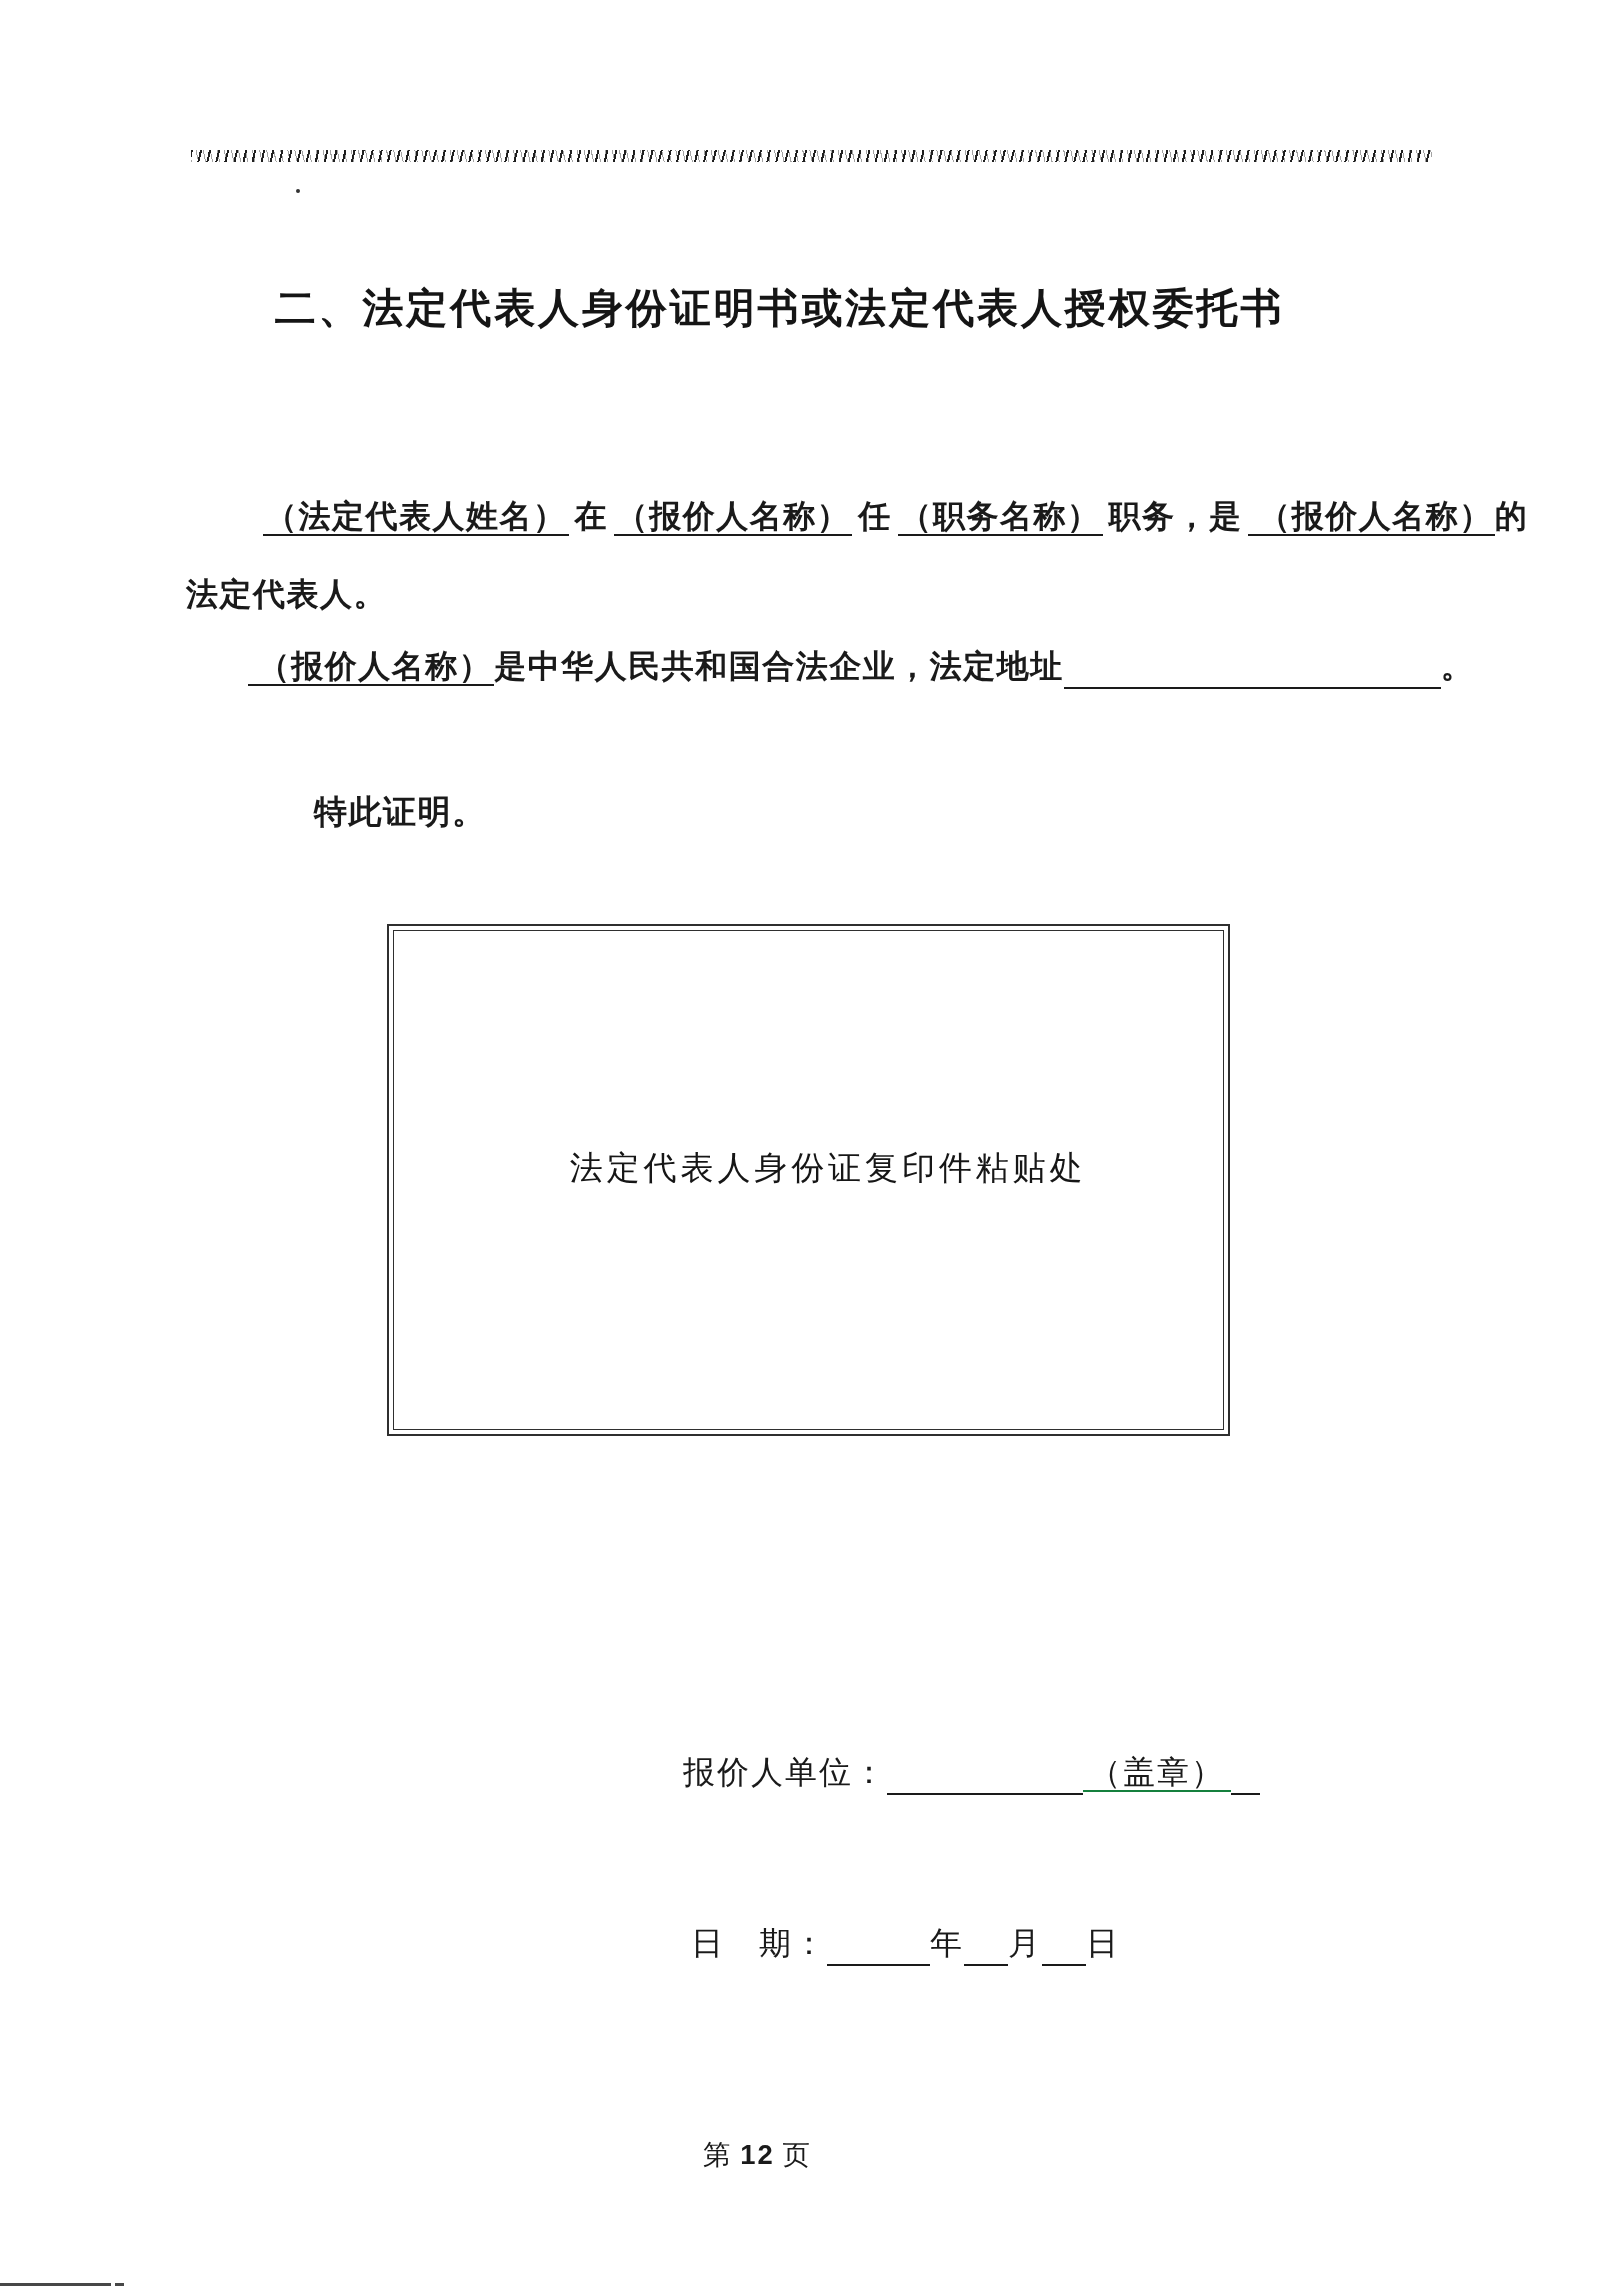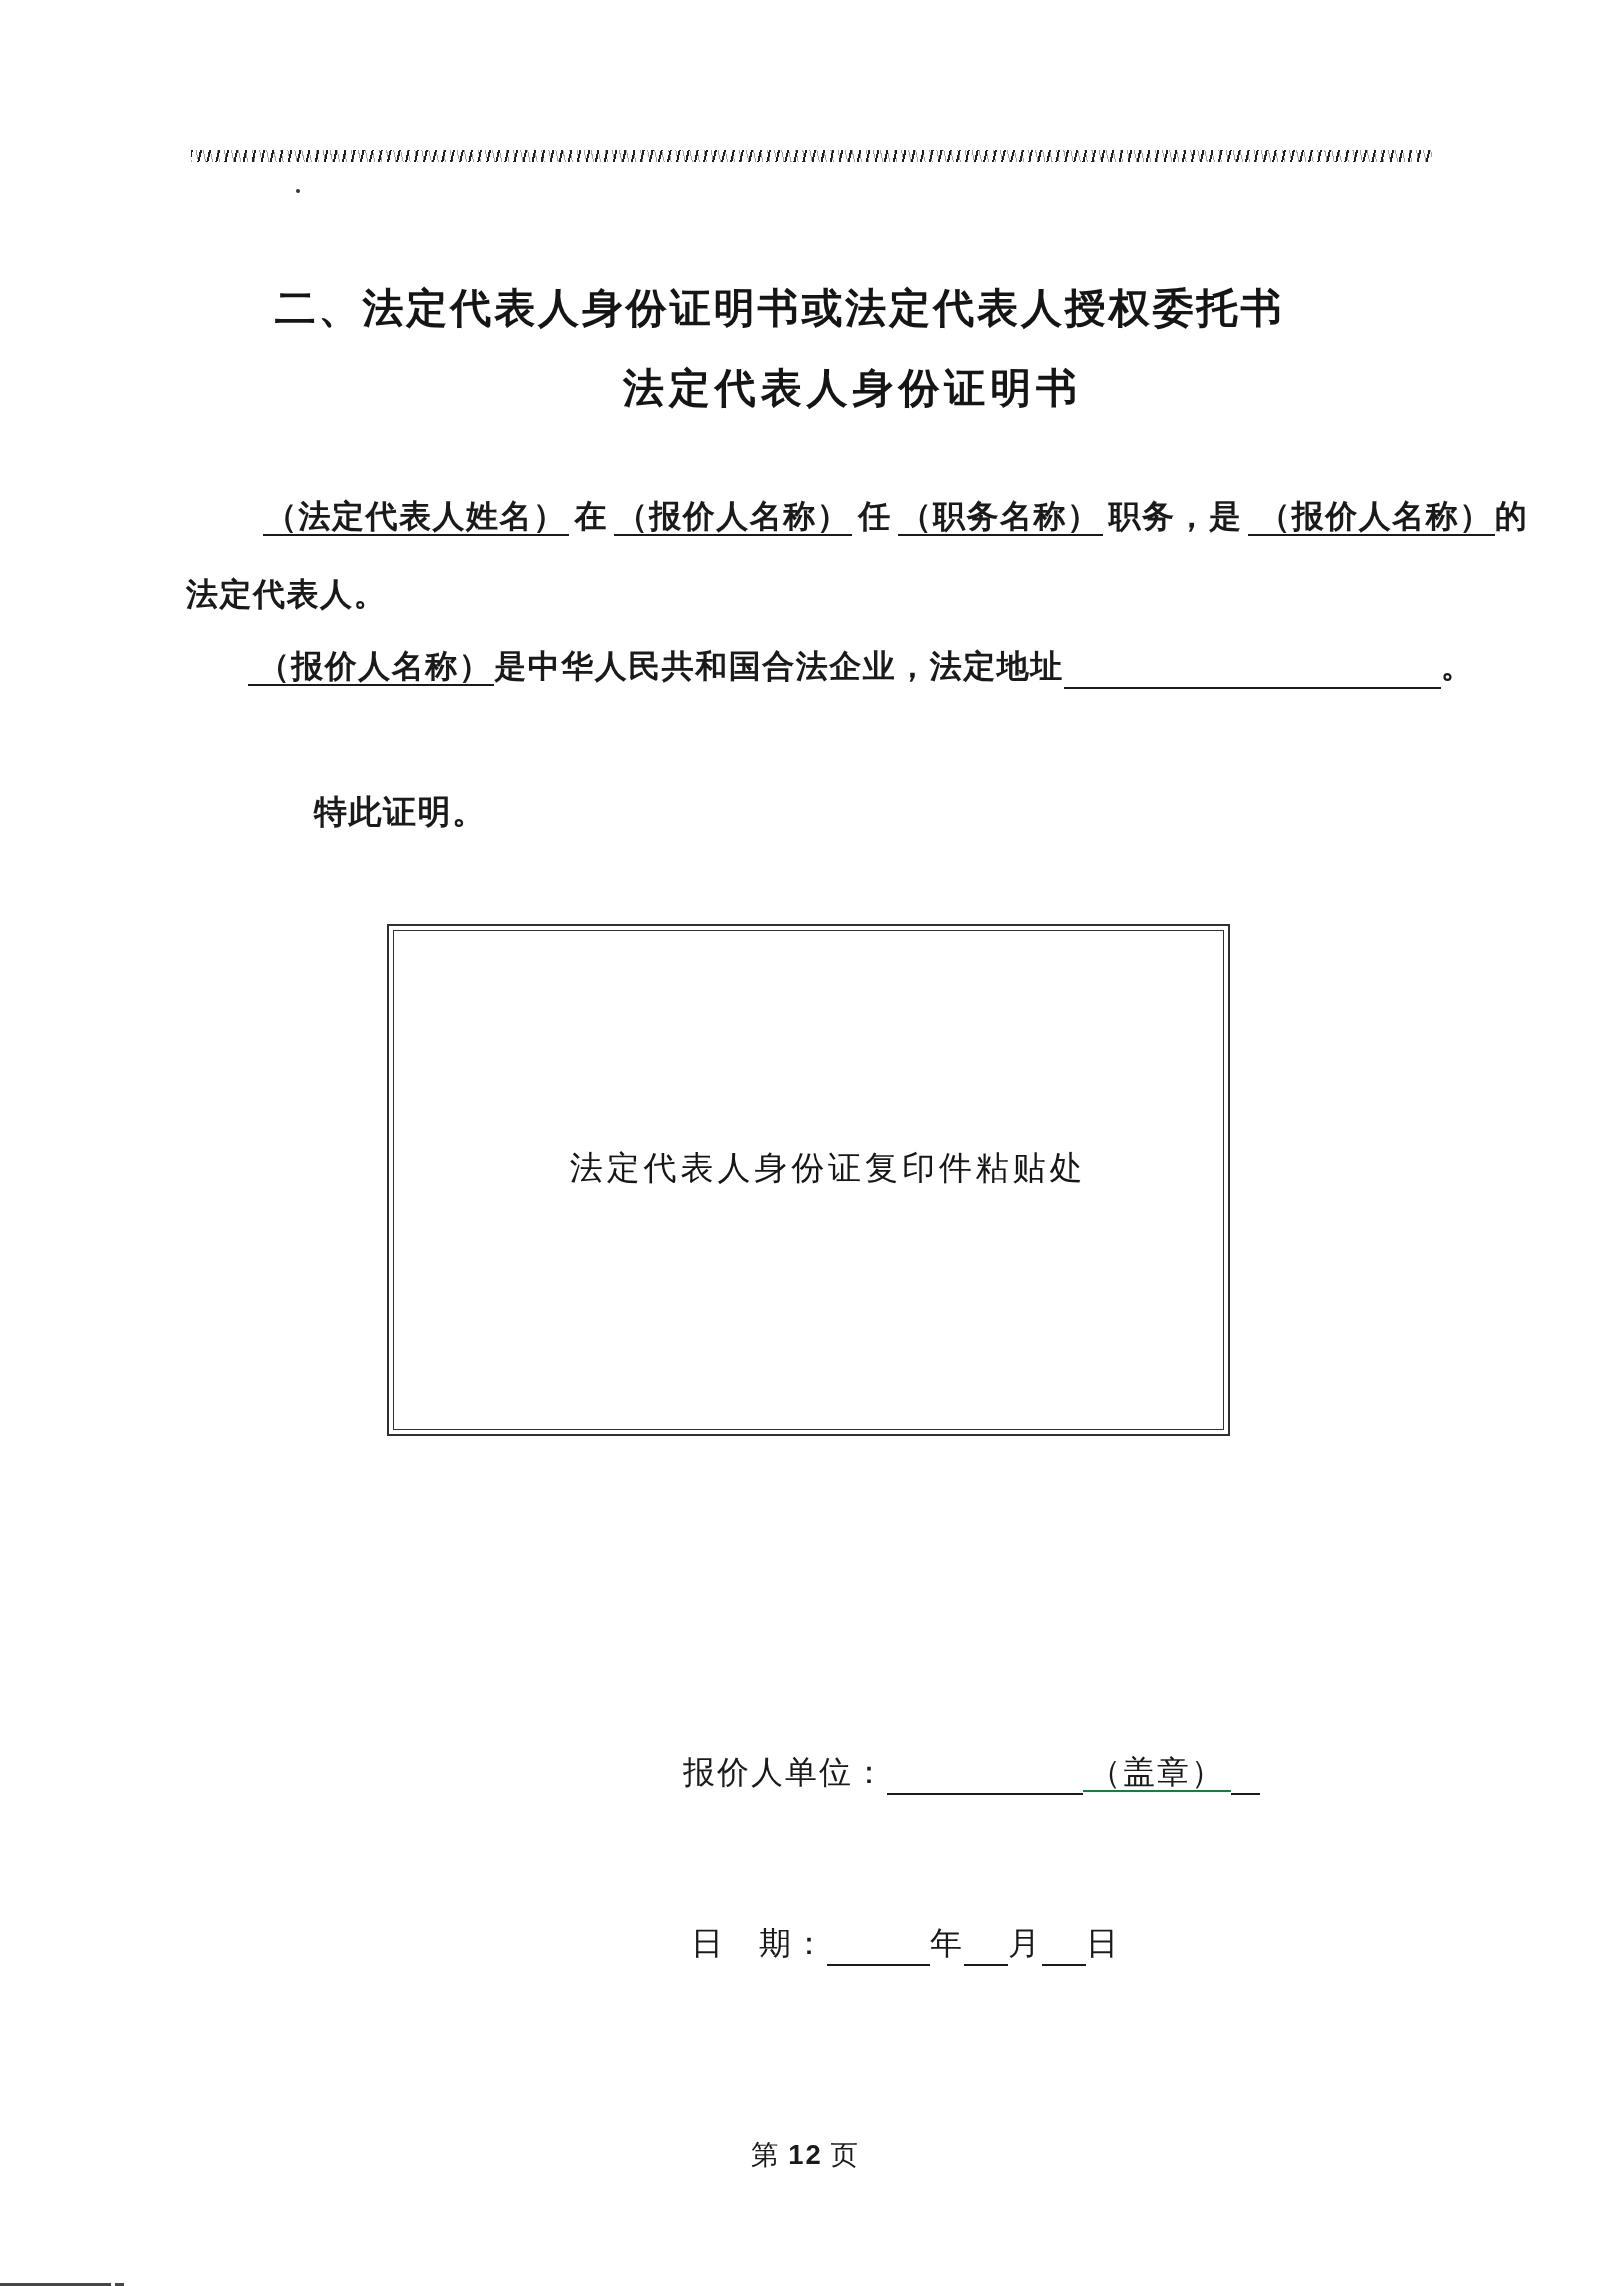--- a/index.html
+++ b/index.html
@@ -75,41 +75,40 @@
 
   
   .sig-line{font-size:32px;letter-spacing:2px;color:#1a1a1a;white-space:nowrap;}
   .unit-line{top:1751px;left:683px;}
   .date-line{top:1913px;left:691px;margin-top:9px;}
   .seal-seg{border-bottom:2px solid #15803d;padding:0 5.9px;}
 
   
   .page-footer{
     top:2137px;left:0;width:1515px;text-align:center;
-    font-size:27.4px;color:#1a1a1a;letter-spacing:2px;padding-left:48px;
+    font-size:27.4px;color:#1a1a1a;letter-spacing:2px;
   }
   .page-num{
     font-family:"Liberation Sans","DejaVu Sans",sans-serif;
     font-weight:bold;margin:0 7.8px;
   }
 
   
   .scan-mark-long{bottom:1px;left:0;width:111px;height:2.9px;background:#474747;}
   .scan-mark-short{bottom:1px;left:115px;width:8.8px;height:2.9px;background:#474747;}
 </style>
 </head>
 <body>
 
 <div class="page">
 
   <div class="abs hatch-line"></div>
   <div class="abs stray-dot"></div>
 
   <div class="abs title-line1">二、法定代表人身份证明书或法定代表人授权委托书</div>
-  <div class="abs title-line2">法定代表人身份证明书</div>
 
   <div class="abs body-text p1-l1">
     <span class="u-seg">（法定代表人姓名）</span><span class="conn">在</span><span class="u-seg">（报价人名称）</span><span class="conn">任</span><span class="u-seg">（职务名称）</span><span class="conn">职务，是</span><span class="u-seg lead">（报价人名称）</span><span>的</span>
   </div>
 
   <div class="abs body-text p1-l2">法定代表人。</div>
 
   <div class="abs body-text p2">
     <span class="u-seg lead">（报价人名称）</span><span>是中华人民共和国合法企业，法定地址</span><span class="blank" style="width:377px"></span><span>。</span>
   </div>

